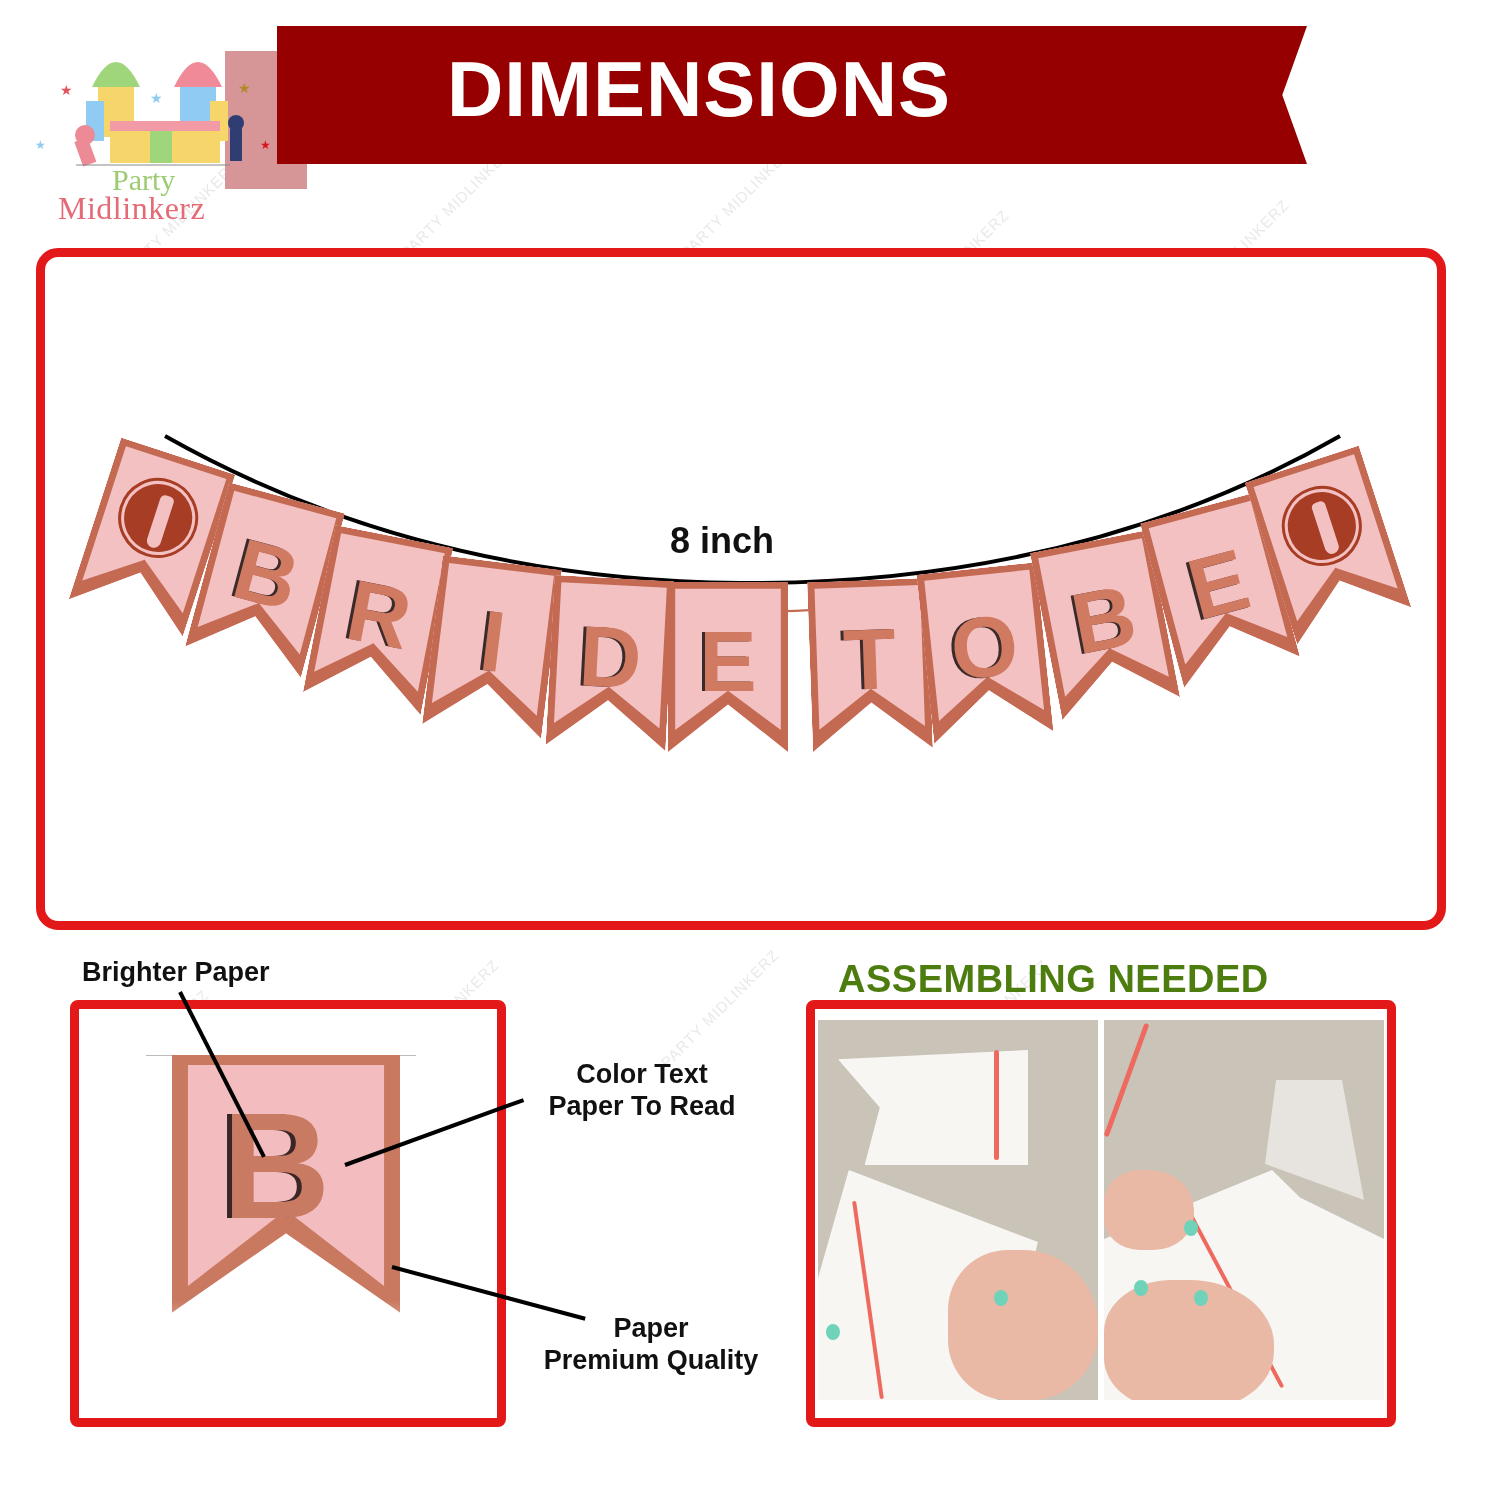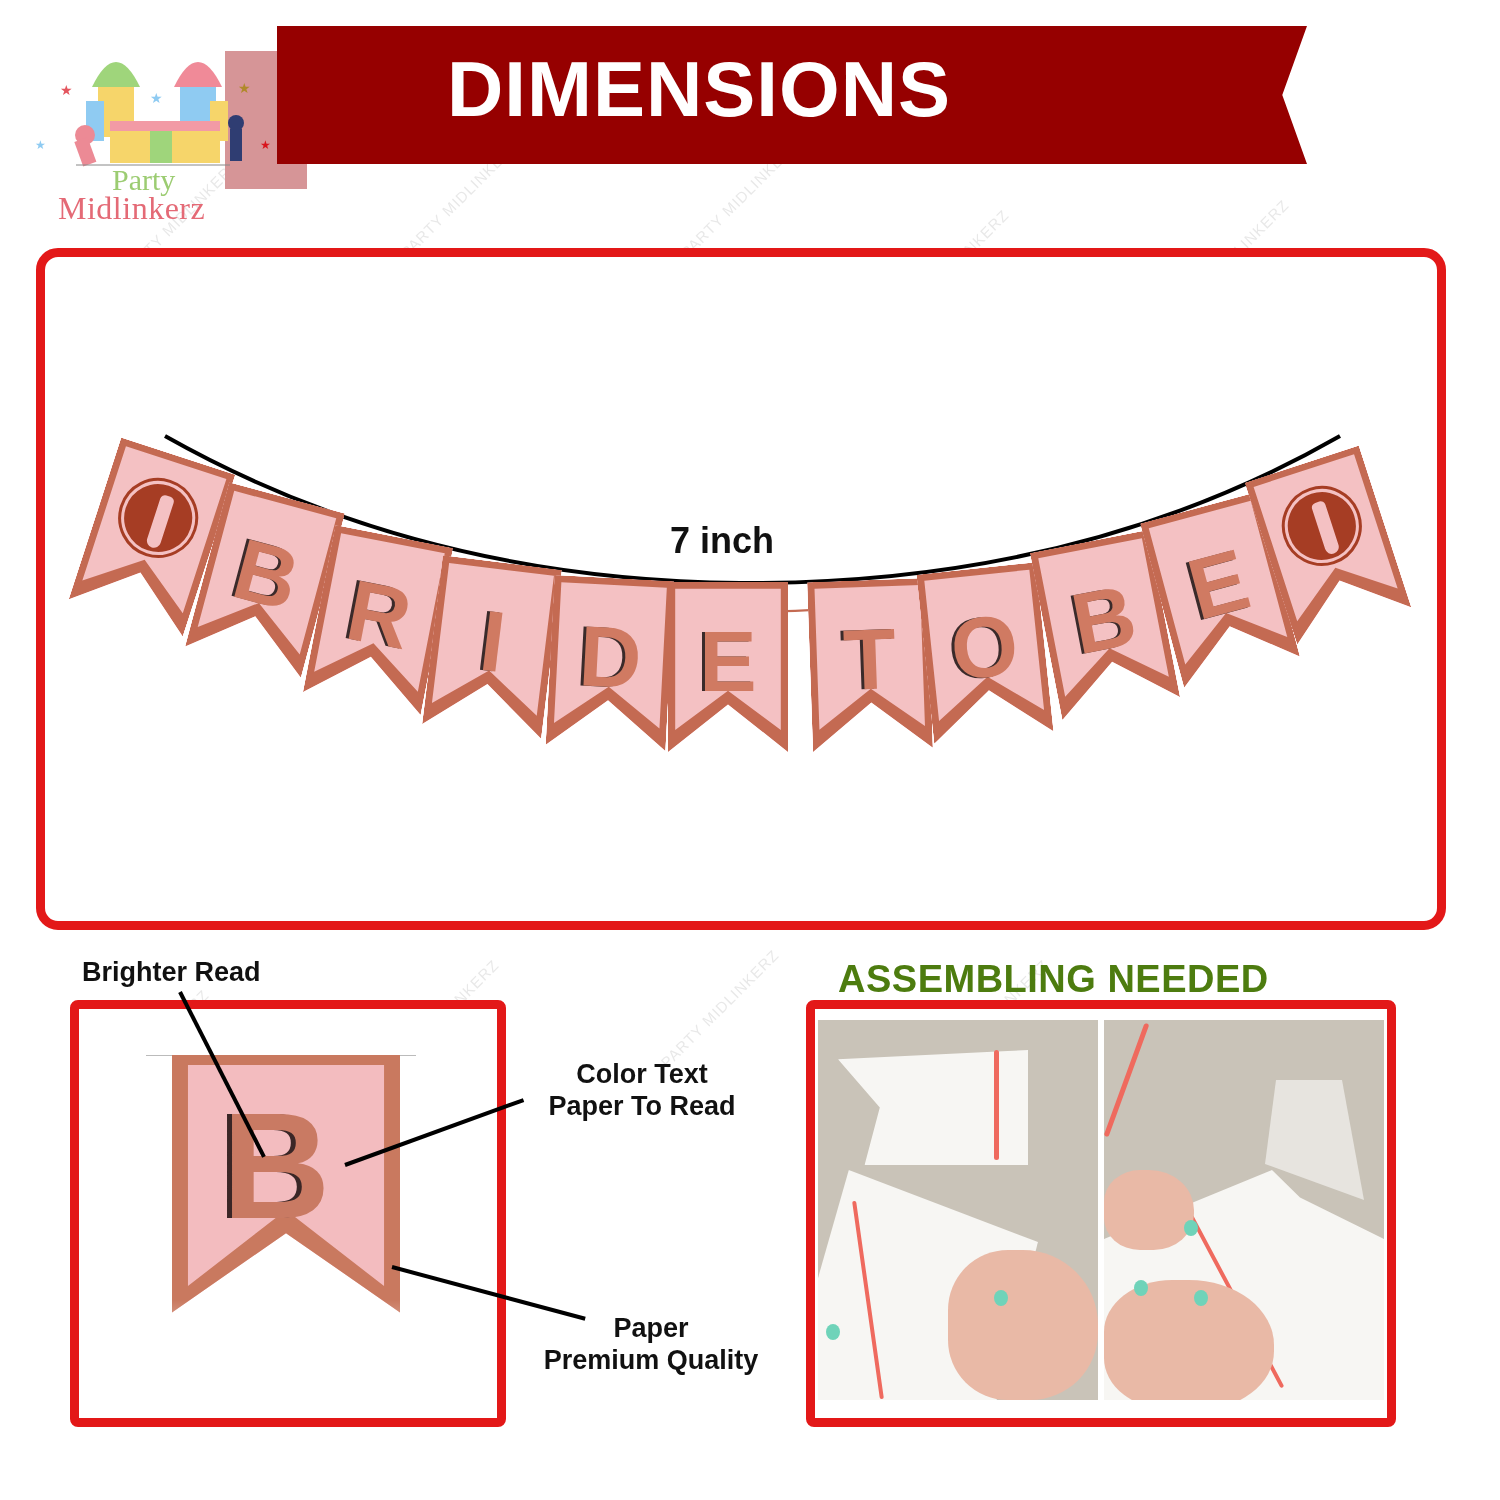--- a/index.html
+++ b/index.html
@@ -122,21 +122,21 @@
   <div class="ribbon-title">DIMENSIONS</div>
 </div>
 
 <div class="frame frame-main"></div>
 
 <svg style="position:absolute;left:0;top:0" width="1500" height="1500">
   <path d="M165 436 Q 420 580 740 583 Q 1080 585 1340 436" stroke="#000" stroke-width="4" fill="none"></path>
   <path d="M150 458 Q 420 610 740 612 Q 1080 612 1350 450" stroke="#c46a52" stroke-width="2" fill="none"></path>
 </svg>
 
-<div class="dimension-label">7 inch</div>
+<div class="dimension-label">8 inch</div>
 
 <div class="pennant" style="left:92px;top:452px;transform:rotate(18deg)">
   <div class="pennant-emblem"></div>
 </div>
 <div class="pennant" style="left:205px;top:495px;transform:rotate(15deg)">
   <span class="pennant-letter">B</span>
 </div>
 <div class="pennant" style="left:318px;top:535px;transform:rotate(11deg)">
   <span class="pennant-letter">R</span>
 </div>
@@ -158,21 +158,21 @@
 <div class="pennant" style="left:1045px;top:540px;transform:rotate(-11deg)">
   <span class="pennant-letter">B</span>
 </div>
 <div class="pennant" style="left:1160px;top:505px;transform:rotate(-15deg)">
   <span class="pennant-letter">E</span>
 </div>
 <div class="pennant" style="left:1268px;top:460px;transform:rotate(-18deg)">
   <div class="pennant-emblem"></div>
 </div>
 
-<div class="caption" style="left:82px;top:956px">Brighter Read</div>
+<div class="caption" style="left:82px;top:956px">Brighter Paper</div>
 <div class="frame frame-detail"></div>
 <div class="hang-line"></div>
 <div class="big-pennant"></div>
 <div class="big-pennant-border"></div>
 <div class="big-letter">B</div>
 <div class="fade"></div>
 
 <div class="callout-line" style="left:180px;top:990px;width:185px;transform:rotate(63deg)"></div>
 <div class="callout-line" style="left:345px;top:1163px;width:190px;transform:rotate(-20deg)"></div>
 <div class="callout-line" style="left:392px;top:1265px;width:200px;transform:rotate(15deg)"></div>

